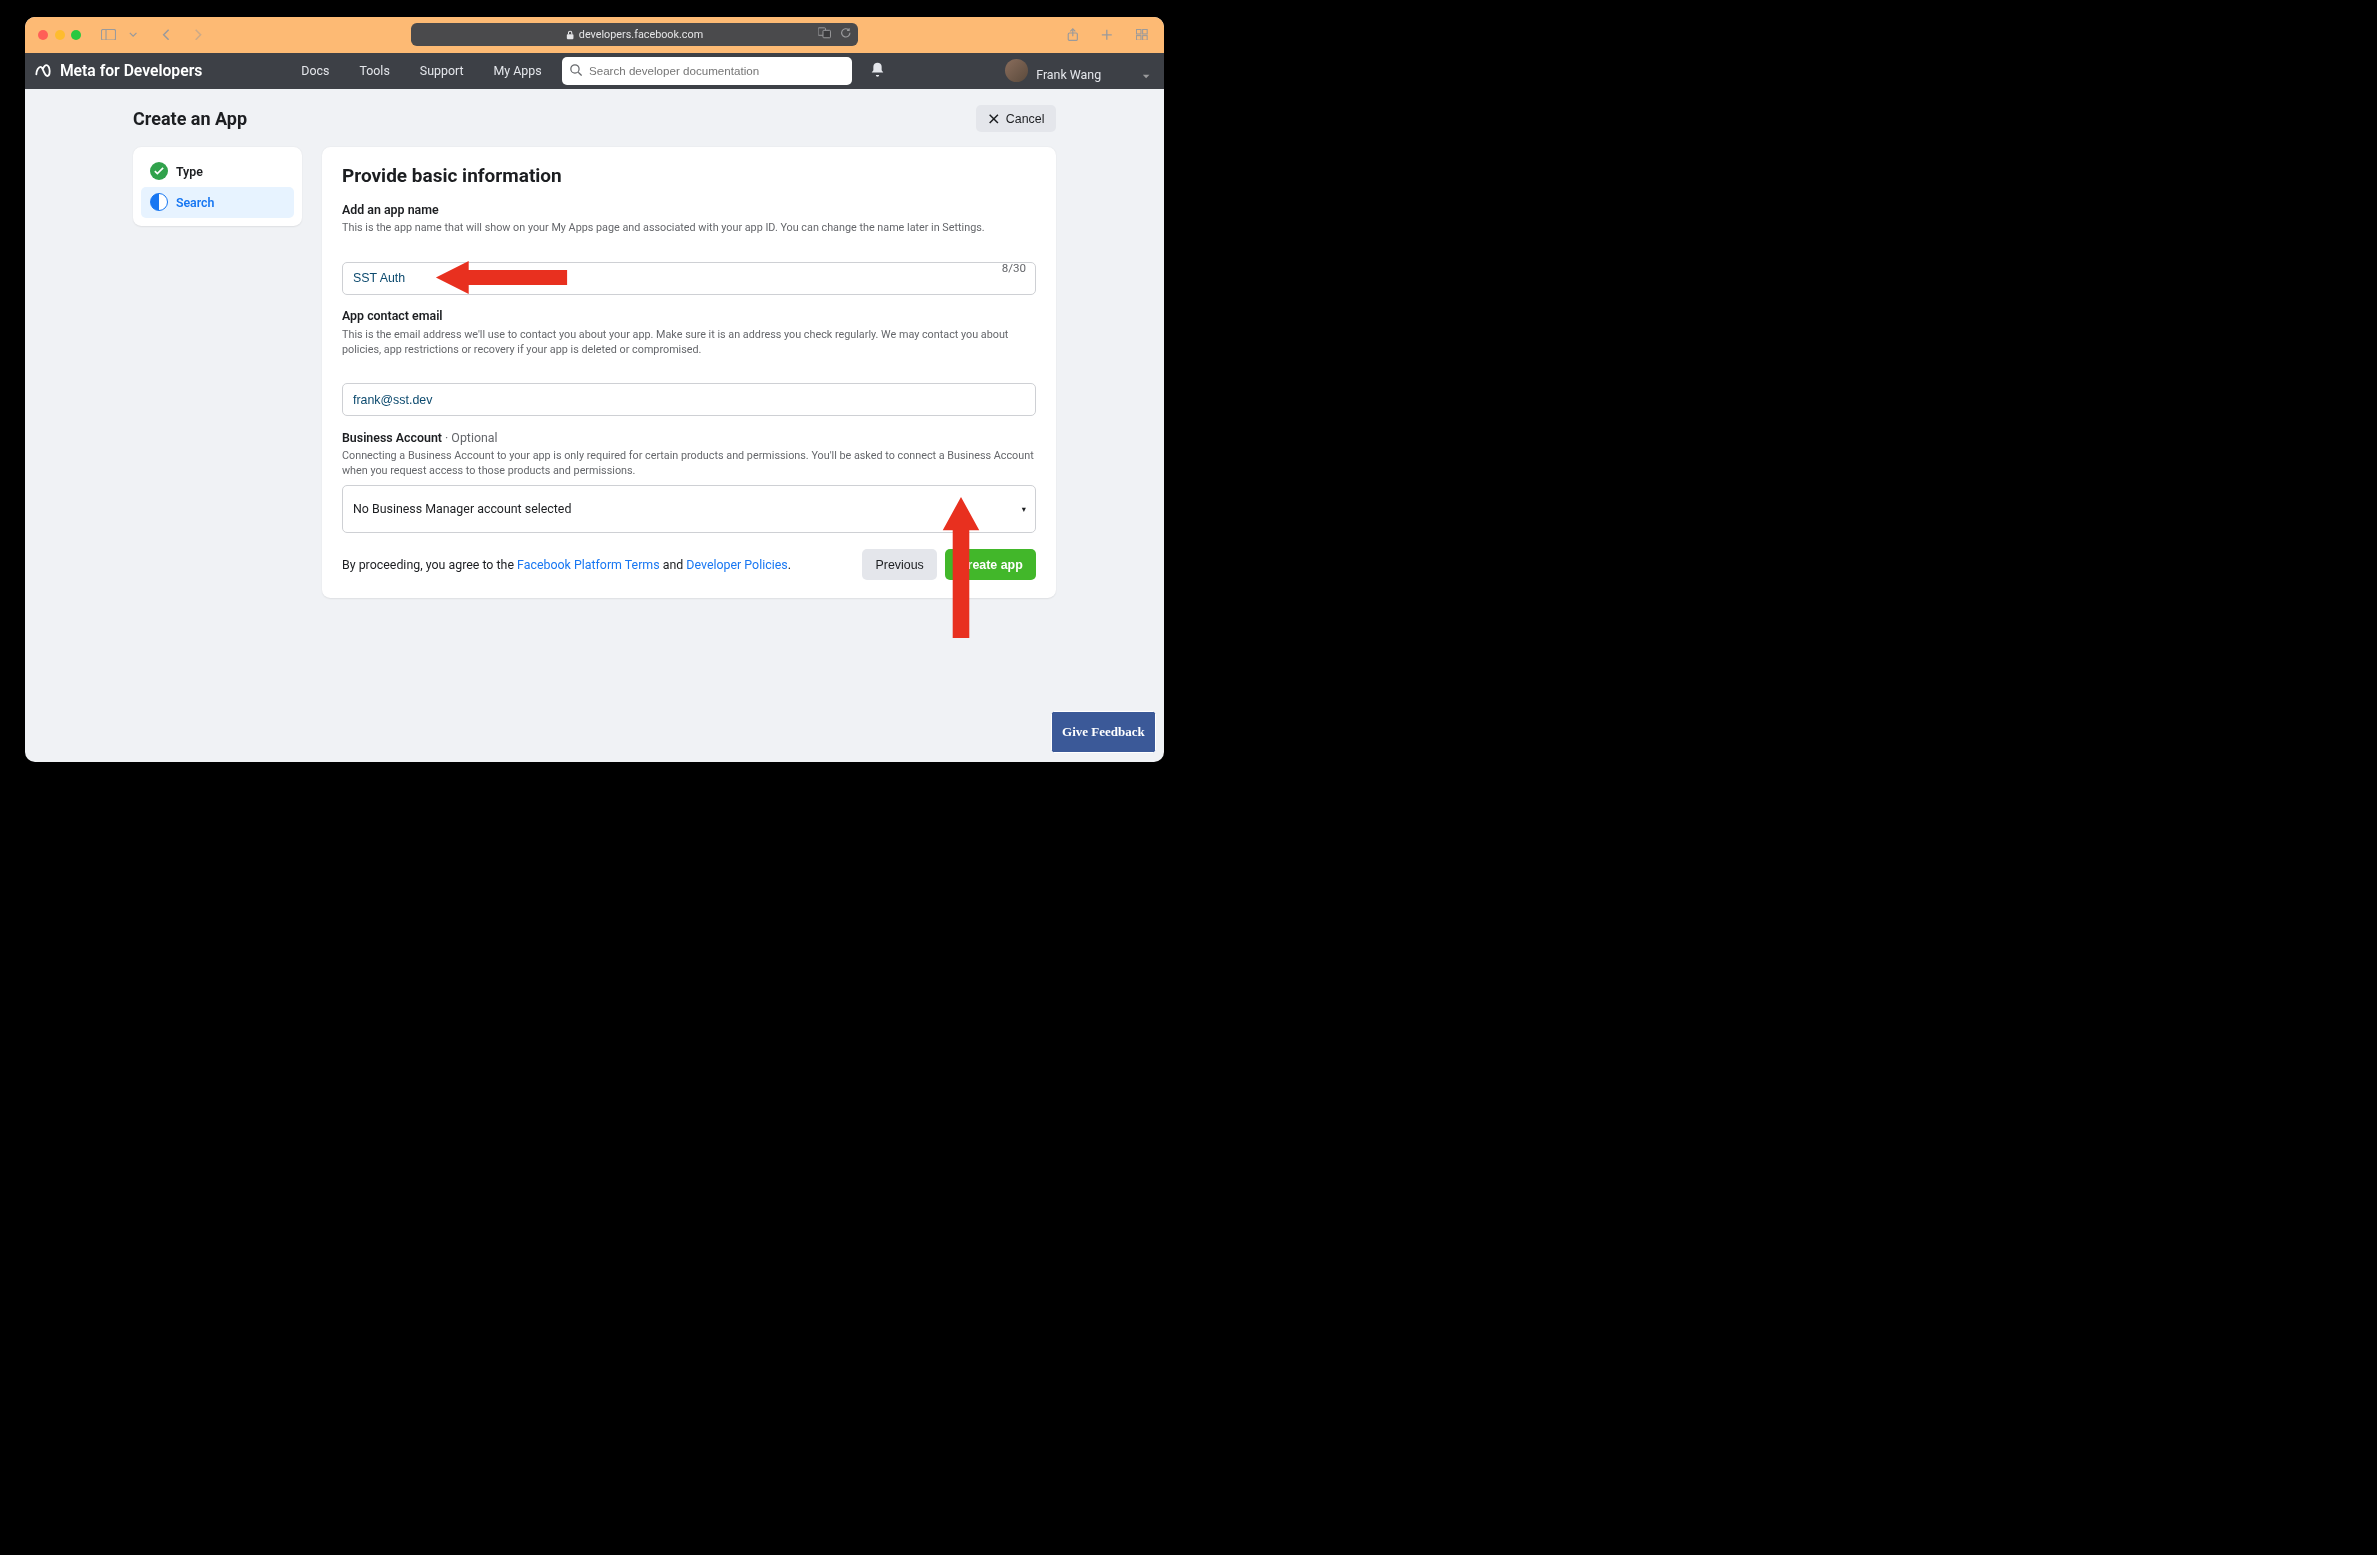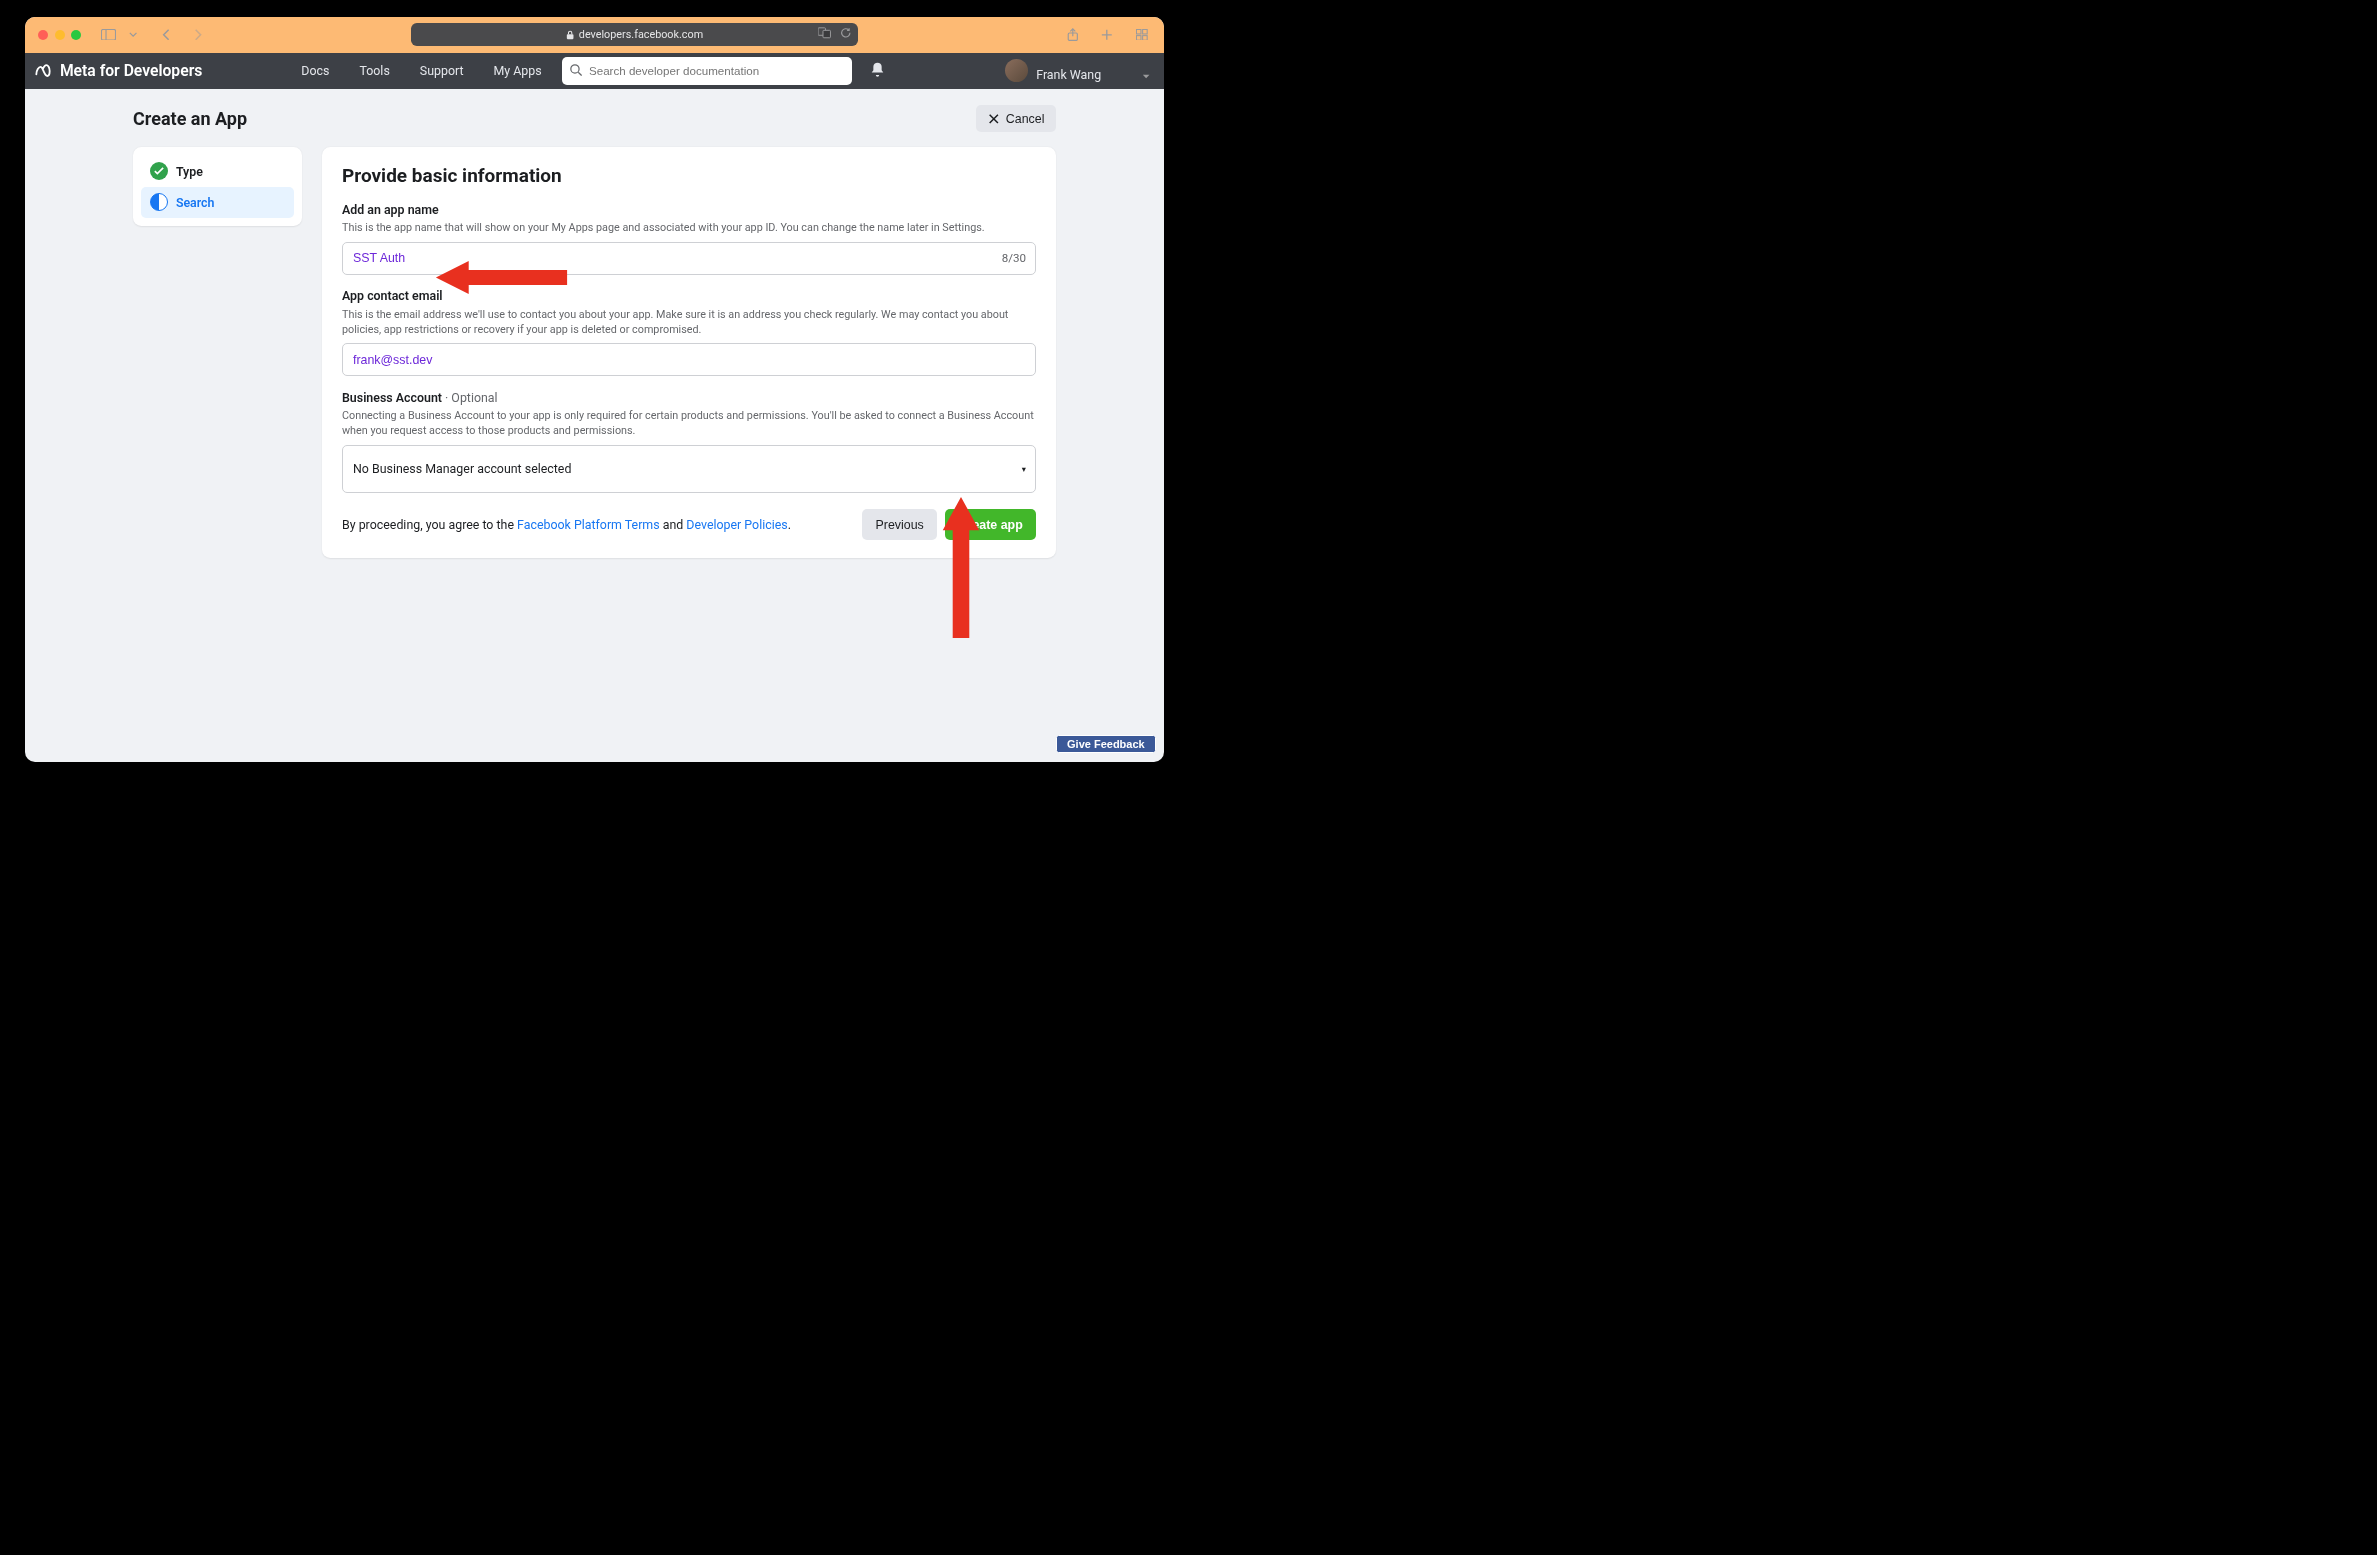--- a/index.html
+++ b/index.html
@@ -144,22 +144,23 @@
     .field-label .optional { color: #65676b; font-weight: 400; }
     .field-desc { font-size: 10.8px; color: #65676b; margin-bottom: 6.6px; line-height: 1.4; }
     .text-input-wrap { position: relative; }
     .text-input {
       width: 100%;
       height: 33px;
       border: 0.8px solid #ced0d4;
       border-radius: 5px;
       padding: 0 50px 0 10px;
       font-size: 12.4px;
-      color: #6d28d9;
+      color: #0c4a6e;
       outline: none;
+      margin-top: 20px;
     }
     .char-count { position: absolute; right: 10px; top: 50%; transform: translateY(-50%); color: #65676b; font-size: 11.6px; }
     .select-wrap { position: relative; }
     .select-input {
       width: 100%;
       height: 48px;
       border: 0.8px solid #ced0d4;
       border-radius: 5px;
       padding: 0 30px 0 10px;
       font-size: 12.4px;
@@ -182,25 +183,26 @@
       background: #42b72a; border: none; border-radius: 5px;
       padding: 8.3px 13.3px; font-size: 12.4px; color: #fff; cursor: pointer; font-weight: 600;
     }
     .feedback-btn {
       position: absolute;
       right: 8.3px;
       bottom: 8.3px;
       background: #3b5998;
       border: 0.8px solid #fff;
       color: #fff;
-      font-size: 11px;
+      font-size: 13px;
       font-weight: 600;
-      padding: 2px 10px;
+      padding: 12px 10px;
       border-radius: 2.5px;
       cursor: pointer;
+      font-family: Liberation Serif, serif;
     }
     .arrow {
       position: absolute;
       pointer-events: none;
       fill: #e8301f;
     }
     .arrow1 { left: 410px; top: 240px; width: 133px; height: 41px; }
     .arrow2 { left: 911px; top: 480px; width: 50px; height: 141px; }
   </style>
 </head>

